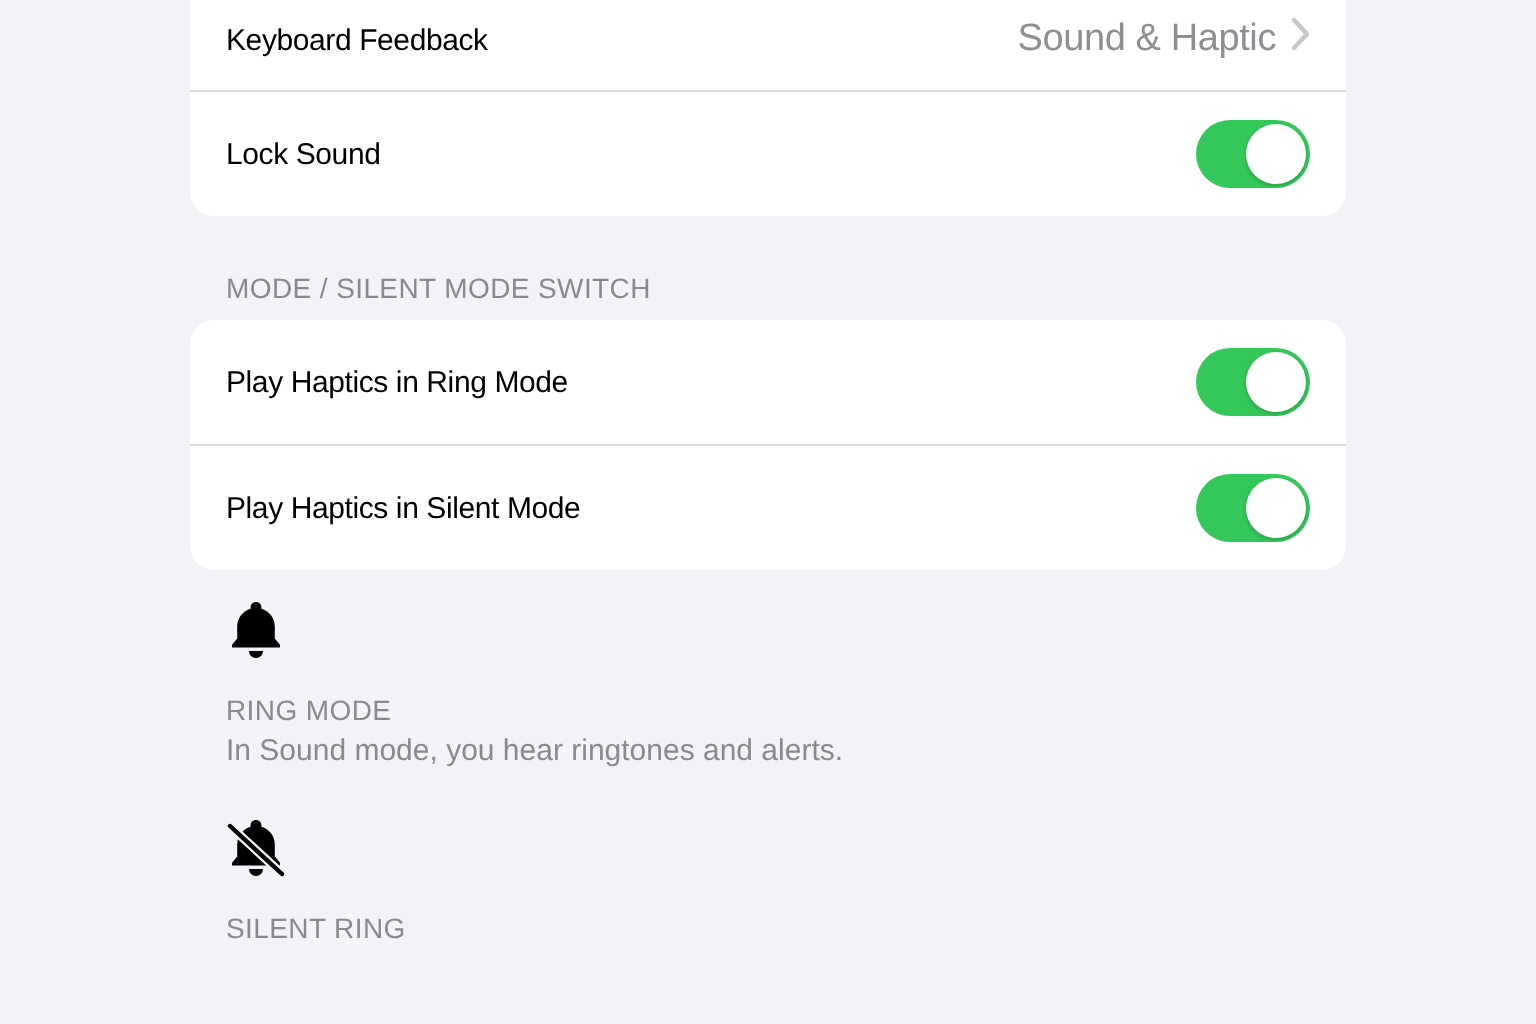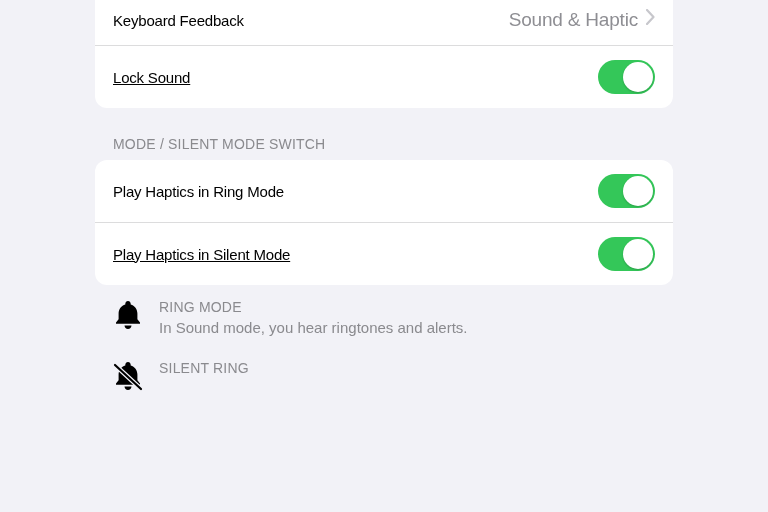--- a/index.html
+++ b/index.html
@@ -31,21 +31,20 @@
     }
     .row {
       display: flex;
       align-items: center;
       justify-content: space-between;
       padding: 14px 18px;
       min-height: 50px;
     }
     .row + .row {
       border-top: 1px solid rgba(60,60,67,0.18);
-      text-decoration: underline;
     }
     .row-label {
       font-size: 15px;
       color: #000;
       font-weight: 400;
       letter-spacing: -0.2px;
     }
     .row-value-wrap {
       display: flex;
       align-items: flex-start;
@@ -85,20 +84,21 @@
       padding: 28px 18px 8px 18px;
       font-size: 14px;
       color: #8a8a8e;
       letter-spacing: 0.2px;
     }
     .info-block {
       display: flex;
       align-items: flex-start;
       gap: 16px;
       padding: 14px 18px 0 18px;
+      flex-direction: column;
     }
     .info-block + .info-block {
       padding-top: 22px;
     }
     .info-icon {
       flex-shrink: 0;
       width: 30px;
       display: flex;
       justify-content: center;
       padding-top: 2px;

